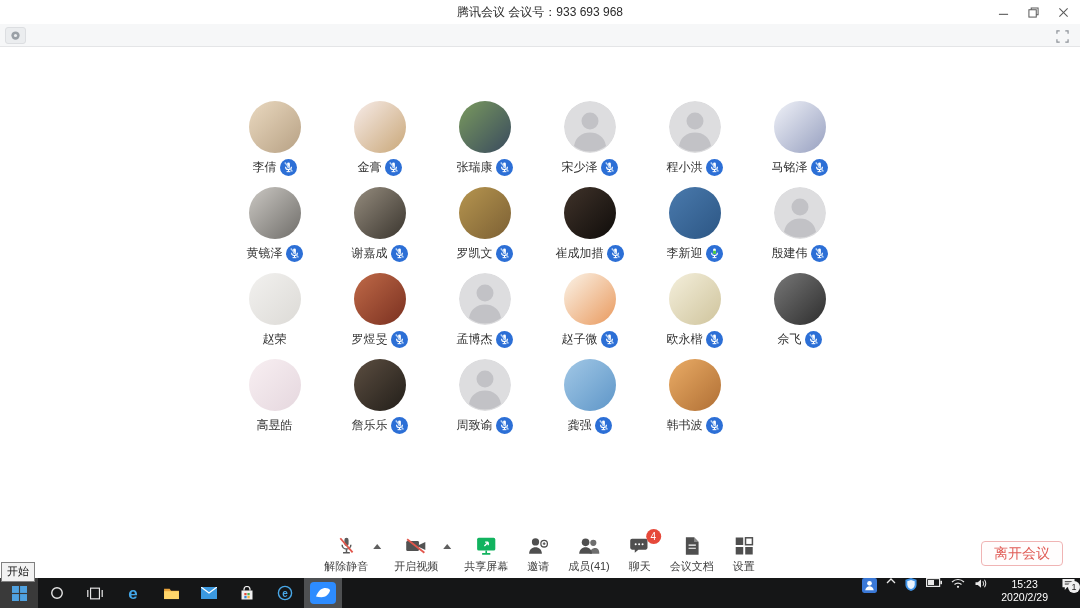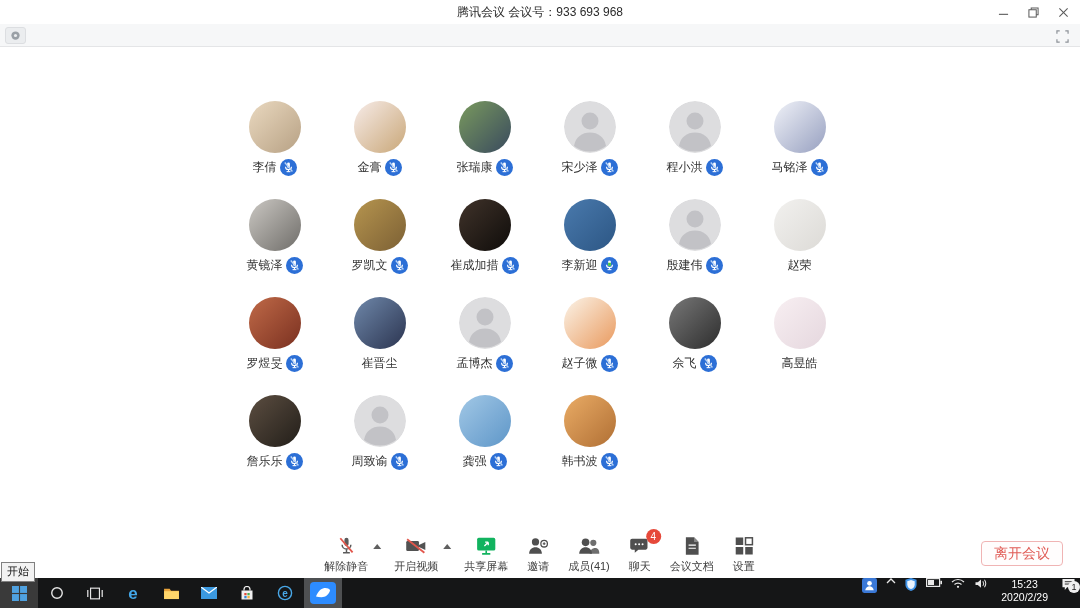--- a/index.html
+++ b/index.html
@@ -12,21 +12,21 @@
   .win-controls { position:absolute; right:6px; top:0; height:24px; display:flex; align-items:center; gap:8px; }
   .win-btn { width:22px; height:20px; display:flex; align-items:center; justify-content:center; cursor:pointer; }
 
   
   .subbar { position:absolute; top:24px; left:0; width:1080px; height:23px; background:#f6f7f8; border-bottom:1px solid #e4e5e7; }
   .settings-chip { position:absolute; left:5px; top:3px; width:21px; height:17px; background:#ebedef; border:1px solid #dcdee1; border-radius:3px; display:flex; align-items:center; justify-content:center; cursor:pointer; }
   .fullscreen-btn { position:absolute; right:10px; top:4px; width:16px; height:16px; display:flex; align-items:center; justify-content:center; cursor:pointer; }
 
   
   .main { position:absolute; top:47px; left:0; width:1080px; height:531px; background:#ffffff; }
-  .grid { position:absolute; top:54px; left:537px; transform:translateX(-50%); display:grid; grid-template-columns:repeat(6,105px); grid-auto-rows:75px; row-gap:23px; }
+  .grid { position:absolute; top:54px; left:537px; transform:translateX(-50%); display:grid; grid-template-columns:repeat(6,105px); grid-auto-rows:75px; row-gap:11px; }
   .cell { display:flex; flex-direction:column; align-items:center; cursor:pointer; }
   .avatar { width:52px; height:52px; border-radius:50%; flex:0 0 52px; overflow:hidden; }
   .avatar svg { display:block; }
   .name-row { margin-top:6px; display:flex; align-items:center; gap:3px; height:17px; }
   .pname { font-size:12px; color:#333; white-space:nowrap; }
   .mic { width:17px; height:17px; display:inline-flex; }
 
   
   .meeting-toolbar { position:absolute; bottom:0; left:0; width:100%; height:46px; background:#fff; }
   .tools { position:absolute; left:542px; top:4px; transform:translateX(-50%); display:flex; align-items:flex-start; }
@@ -216,20 +216,36 @@
               <rect x="6.7" y="3.2" width="2.6" height="5.2" rx="1.3" fill="#fff"></rect>
               <path d="M5.2 7.2a2.8 2.8 0 0 0 5.6 0" fill="none" stroke="#fff" stroke-width="1"></path>
               <line x1="8" y1="10.2" x2="8" y2="11.6" stroke="#fff" stroke-width="1"></line>
               <line x1="6.2" y1="11.9" x2="9.8" y2="11.9" stroke="#fff" stroke-width="1"></line>
               <line x1="4.5" y1="3.3" x2="11.7" y2="11.7" stroke="#b7d2f5" stroke-width="1.3"></line>
             </svg>
           </span>
         </div>
       </div>
       <div class="cell">
+        <div class="avatar" style="background: linear-gradient(135deg, rgb(149, 140, 126), rgb(58, 53, 46));"></div>
+        <div class="name-row">
+          <span class="pname">谢嘉成</span>
+          <span class="mic">
+            <svg viewBox="0 0 16 16" width="17" height="17">
+              <circle cx="8" cy="8" r="8" fill="#2c6fd6"></circle>
+              <rect x="6.7" y="3.2" width="2.6" height="5.2" rx="1.3" fill="#fff"></rect>
+              <path d="M5.2 7.2a2.8 2.8 0 0 0 5.6 0" fill="none" stroke="#fff" stroke-width="1"></path>
+              <line x1="8" y1="10.2" x2="8" y2="11.6" stroke="#fff" stroke-width="1"></line>
+              <line x1="6.2" y1="11.9" x2="9.8" y2="11.9" stroke="#fff" stroke-width="1"></line>
+              <line x1="4.5" y1="3.3" x2="11.7" y2="11.7" stroke="#b7d2f5" stroke-width="1.3"></line>
+            </svg>
+          </span>
+        </div>
+      </div>
+      <div class="cell">
         <div class="avatar" style="background: linear-gradient(135deg, rgb(182, 149, 79), rgb(124, 96, 52));"></div>
         <div class="name-row">
           <span class="pname">罗凯文</span>
           <span class="mic">
             <svg viewBox="0 0 16 16" width="17" height="17">
               <circle cx="8" cy="8" r="8" fill="#2c6fd6"></circle>
               <rect x="6.7" y="3.2" width="2.6" height="5.2" rx="1.3" fill="#fff"></rect>
               <path d="M5.2 7.2a2.8 2.8 0 0 0 5.6 0" fill="none" stroke="#fff" stroke-width="1"></path>
               <line x1="8" y1="10.2" x2="8" y2="11.6" stroke="#fff" stroke-width="1"></line>
               <line x1="6.2" y1="11.9" x2="9.8" y2="11.9" stroke="#fff" stroke-width="1"></line>
@@ -308,26 +324,20 @@
               <rect x="6.7" y="3.2" width="2.6" height="5.2" rx="1.3" fill="#fff"></rect>
               <path d="M5.2 7.2a2.8 2.8 0 0 0 5.6 0" fill="none" stroke="#fff" stroke-width="1"></path>
               <line x1="8" y1="10.2" x2="8" y2="11.6" stroke="#fff" stroke-width="1"></line>
               <line x1="6.2" y1="11.9" x2="9.8" y2="11.9" stroke="#fff" stroke-width="1"></line>
               <line x1="4.5" y1="3.3" x2="11.7" y2="11.7" stroke="#b7d2f5" stroke-width="1.3"></line>
             </svg>
           </span>
         </div>
       </div>
       <div class="cell">
-        <div class="avatar" style="background: linear-gradient(135deg, rgb(111, 136, 170), rgb(43, 52, 80));"></div>
-        <div class="name-row">
-          <span class="pname">崔晋尘</span>
-        </div>
-      </div>
-      <div class="cell">
         <div class="avatar">
           <svg viewBox="0 0 52 52" width="52" height="52">
             <circle cx="26" cy="26" r="26" fill="#dddddf"></circle>
             <circle cx="26" cy="20" r="8.5" fill="#c2c2c6"></circle>
             <path d="M10 45c1.5-9 8-13.5 16-13.5S40.5 36 42 45a26 26 0 0 1-32 0z" fill="#c2c2c6"></path>
           </svg>
         </div>
         <div class="name-row">
           <span class="pname">孟博杰</span>
           <span class="mic">
@@ -339,20 +349,36 @@
               <line x1="6.2" y1="11.9" x2="9.8" y2="11.9" stroke="#fff" stroke-width="1"></line>
               <line x1="4.5" y1="3.3" x2="11.7" y2="11.7" stroke="#b7d2f5" stroke-width="1.3"></line>
             </svg>
           </span>
         </div>
       </div>
       <div class="cell">
         <div class="avatar" style="background: linear-gradient(135deg, rgb(251, 244, 233), rgb(233, 153, 93));"></div>
         <div class="name-row">
           <span class="pname">赵子微</span>
+          <span class="mic">
+            <svg viewBox="0 0 16 16" width="17" height="17">
+              <circle cx="8" cy="8" r="8" fill="#2c6fd6"></circle>
+              <rect x="6.7" y="3.2" width="2.6" height="5.2" rx="1.3" fill="#fff"></rect>
+              <path d="M5.2 7.2a2.8 2.8 0 0 0 5.6 0" fill="none" stroke="#fff" stroke-width="1"></path>
+              <line x1="8" y1="10.2" x2="8" y2="11.6" stroke="#fff" stroke-width="1"></line>
+              <line x1="6.2" y1="11.9" x2="9.8" y2="11.9" stroke="#fff" stroke-width="1"></line>
+              <line x1="4.5" y1="3.3" x2="11.7" y2="11.7" stroke="#b7d2f5" stroke-width="1.3"></line>
+            </svg>
+          </span>
+        </div>
+      </div>
+      <div class="cell">
+        <div class="avatar" style="background: linear-gradient(135deg, rgb(244, 239, 220), rgb(207, 196, 156));"></div>
+        <div class="name-row">
+          <span class="pname">欧永楷</span>
           <span class="mic">
             <svg viewBox="0 0 16 16" width="17" height="17">
               <circle cx="8" cy="8" r="8" fill="#2c6fd6"></circle>
               <rect x="6.7" y="3.2" width="2.6" height="5.2" rx="1.3" fill="#fff"></rect>
               <path d="M5.2 7.2a2.8 2.8 0 0 0 5.6 0" fill="none" stroke="#fff" stroke-width="1"></path>
               <line x1="8" y1="10.2" x2="8" y2="11.6" stroke="#fff" stroke-width="1"></line>
               <line x1="6.2" y1="11.9" x2="9.8" y2="11.9" stroke="#fff" stroke-width="1"></line>
               <line x1="4.5" y1="3.3" x2="11.7" y2="11.7" stroke="#b7d2f5" stroke-width="1.3"></line>
             </svg>
           </span>

